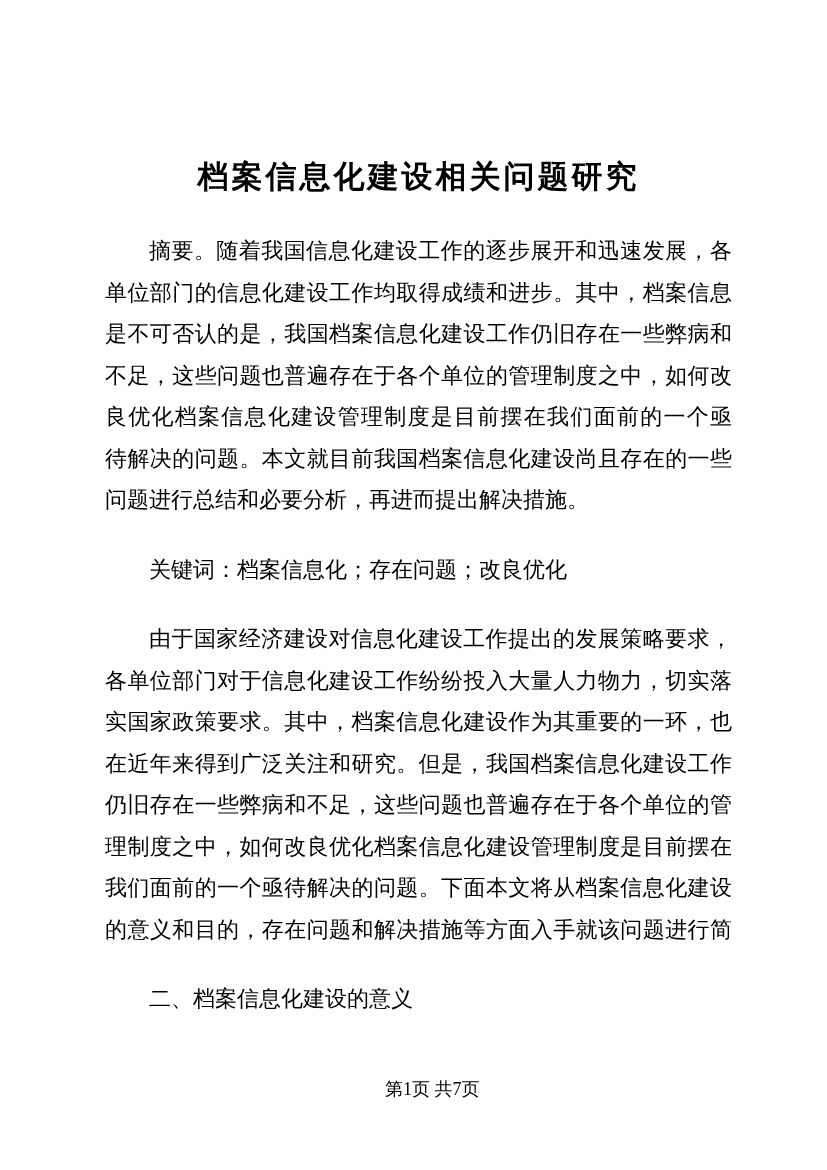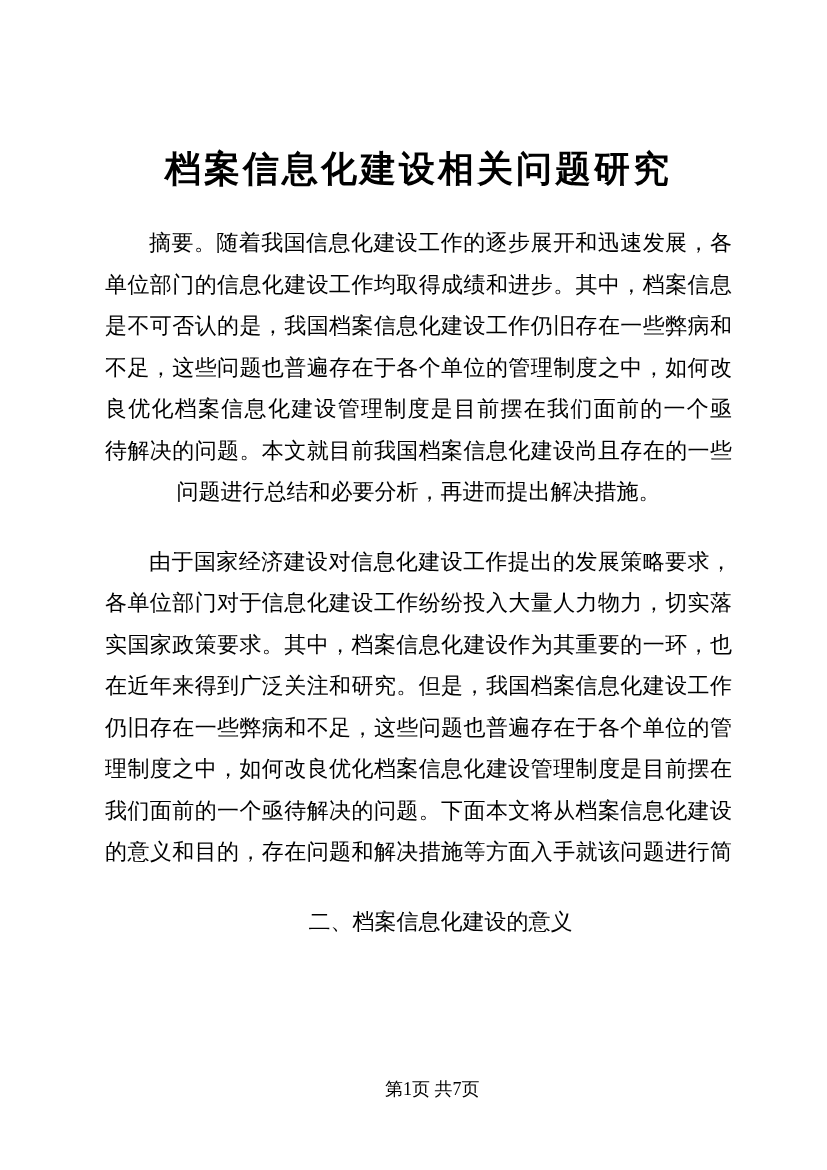--- a/index.html
+++ b/index.html
@@ -22,37 +22,37 @@
     height: 1170px;
     background: #ffffff;
   }
   .content {
     position: absolute;
     left: 105px;
     top: 140px;
     width: 627px;
   }
   .doc-title {
-    margin: 4px;
-    font-size: 36px;
+    margin: 12px;
+    font-size: 31px;
     font-weight: bold;
     line-height: 50px;
     height: 50px;
     text-align: center;
     letter-spacing: 3px;
     white-space: nowrap;
   }
   .doc-body {
     margin-top: 8px;
     font-size: 22px;
   }
   .line {
     height: 41.5px;
     line-height: 41.5px;
-    text-align: center;
+    text-align: left;
     overflow: hidden;
   }
   .line.just {
     text-align: justify;
     text-align-last: justify;
     text-justify: inter-character;
   }
   .line.ind {
     text-indent: 44px;
     margin-top: 28px;
@@ -73,20 +73,21 @@
   <div class="content">
     <h1 class="doc-title">档案信息化建设相关问题研究</h1>
     <div class="doc-body">
         <div class="line just ind">摘要。随着我国信息化建设工作的逐步展开和迅速发展，各</div>
         <div class="line just">单位部门的信息化建设工作均取得成绩和进步。其中，档案信息</div>
         <div class="line just">是不可否认的是，我国档案信息化建设工作仍旧存在一些弊病和</div>
         <div class="line just">不足，这些问题也普遍存在于各个单位的管理制度之中，如何改</div>
         <div class="line just">良优化档案信息化建设管理制度是目前摆在我们面前的一个亟</div>
         <div class="line just">待解决的问题。本文就目前我国档案信息化建设尚且存在的一些</div>
         <div class="line">问题进行总结和必要分析，再进而提出解决措施。</div>
+        <div class="line ind">关键词：档案信息化；存在问题；改良优化</div>
         <div class="line just ind">由于国家经济建设对信息化建设工作提出的发展策略要求，</div>
         <div class="line just">各单位部门对于信息化建设工作纷纷投入大量人力物力，切实落</div>
         <div class="line just">实国家政策要求。其中，档案信息化建设作为其重要的一环，也</div>
         <div class="line just">在近年来得到广泛关注和研究。但是，我国档案信息化建设工作</div>
         <div class="line just">仍旧存在一些弊病和不足，这些问题也普遍存在于各个单位的管</div>
         <div class="line just">理制度之中，如何改良优化档案信息化建设管理制度是目前摆在</div>
         <div class="line just">我们面前的一个亟待解决的问题。下面本文将从档案信息化建设</div>
         <div class="line just">的意义和目的，存在问题和解决措施等方面入手就该问题进行简</div>
         <div class="line ind">二、档案信息化建设的意义</div>
       </div>

